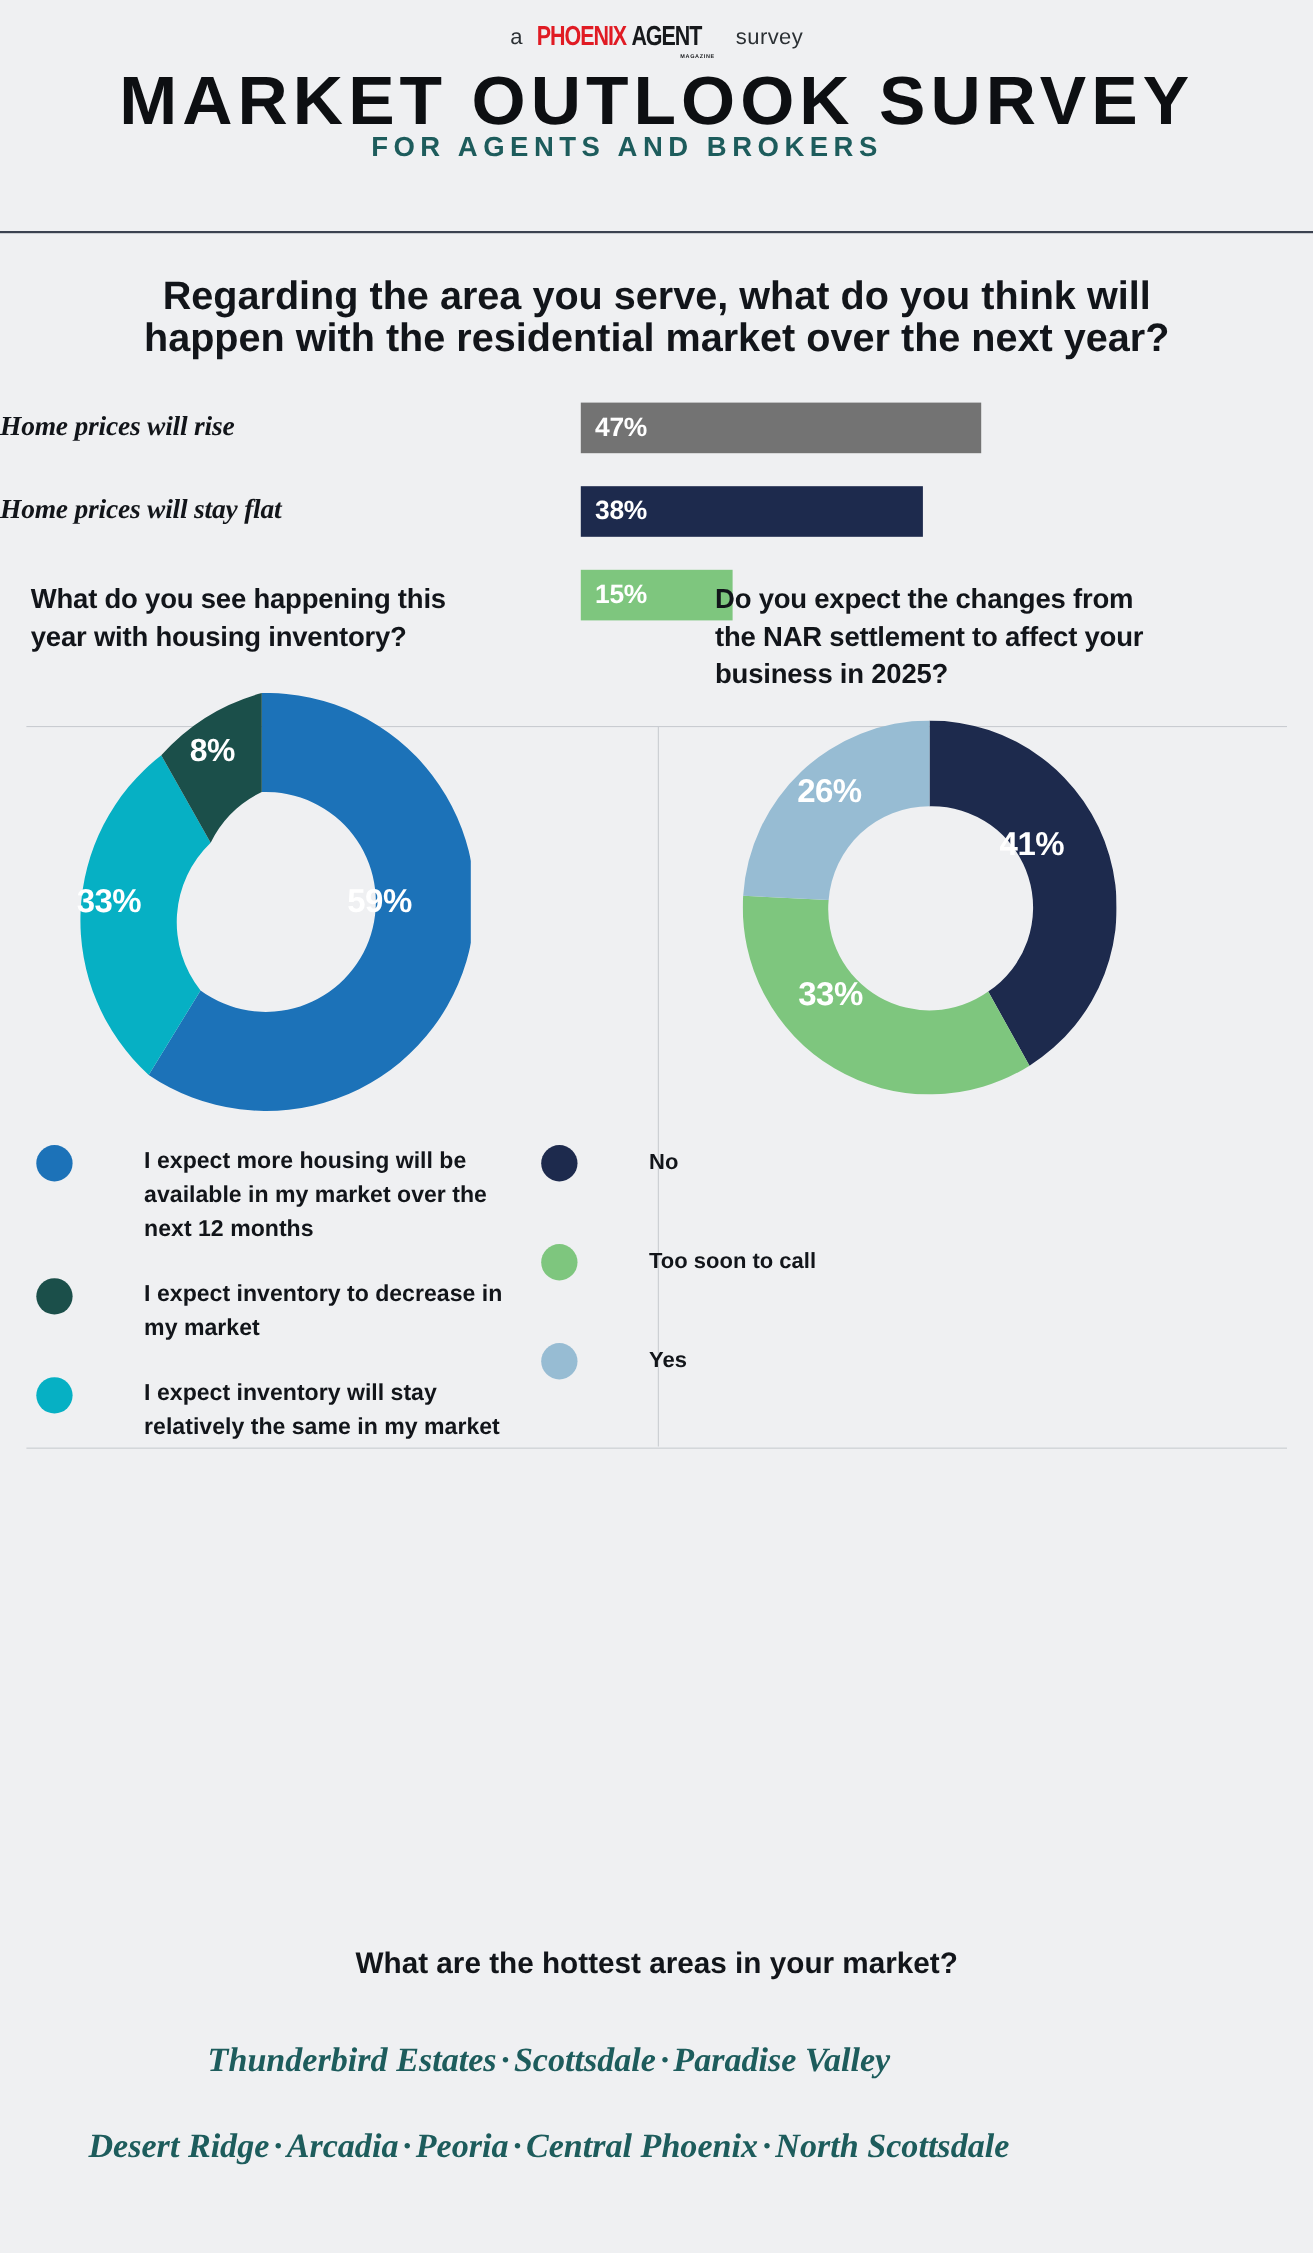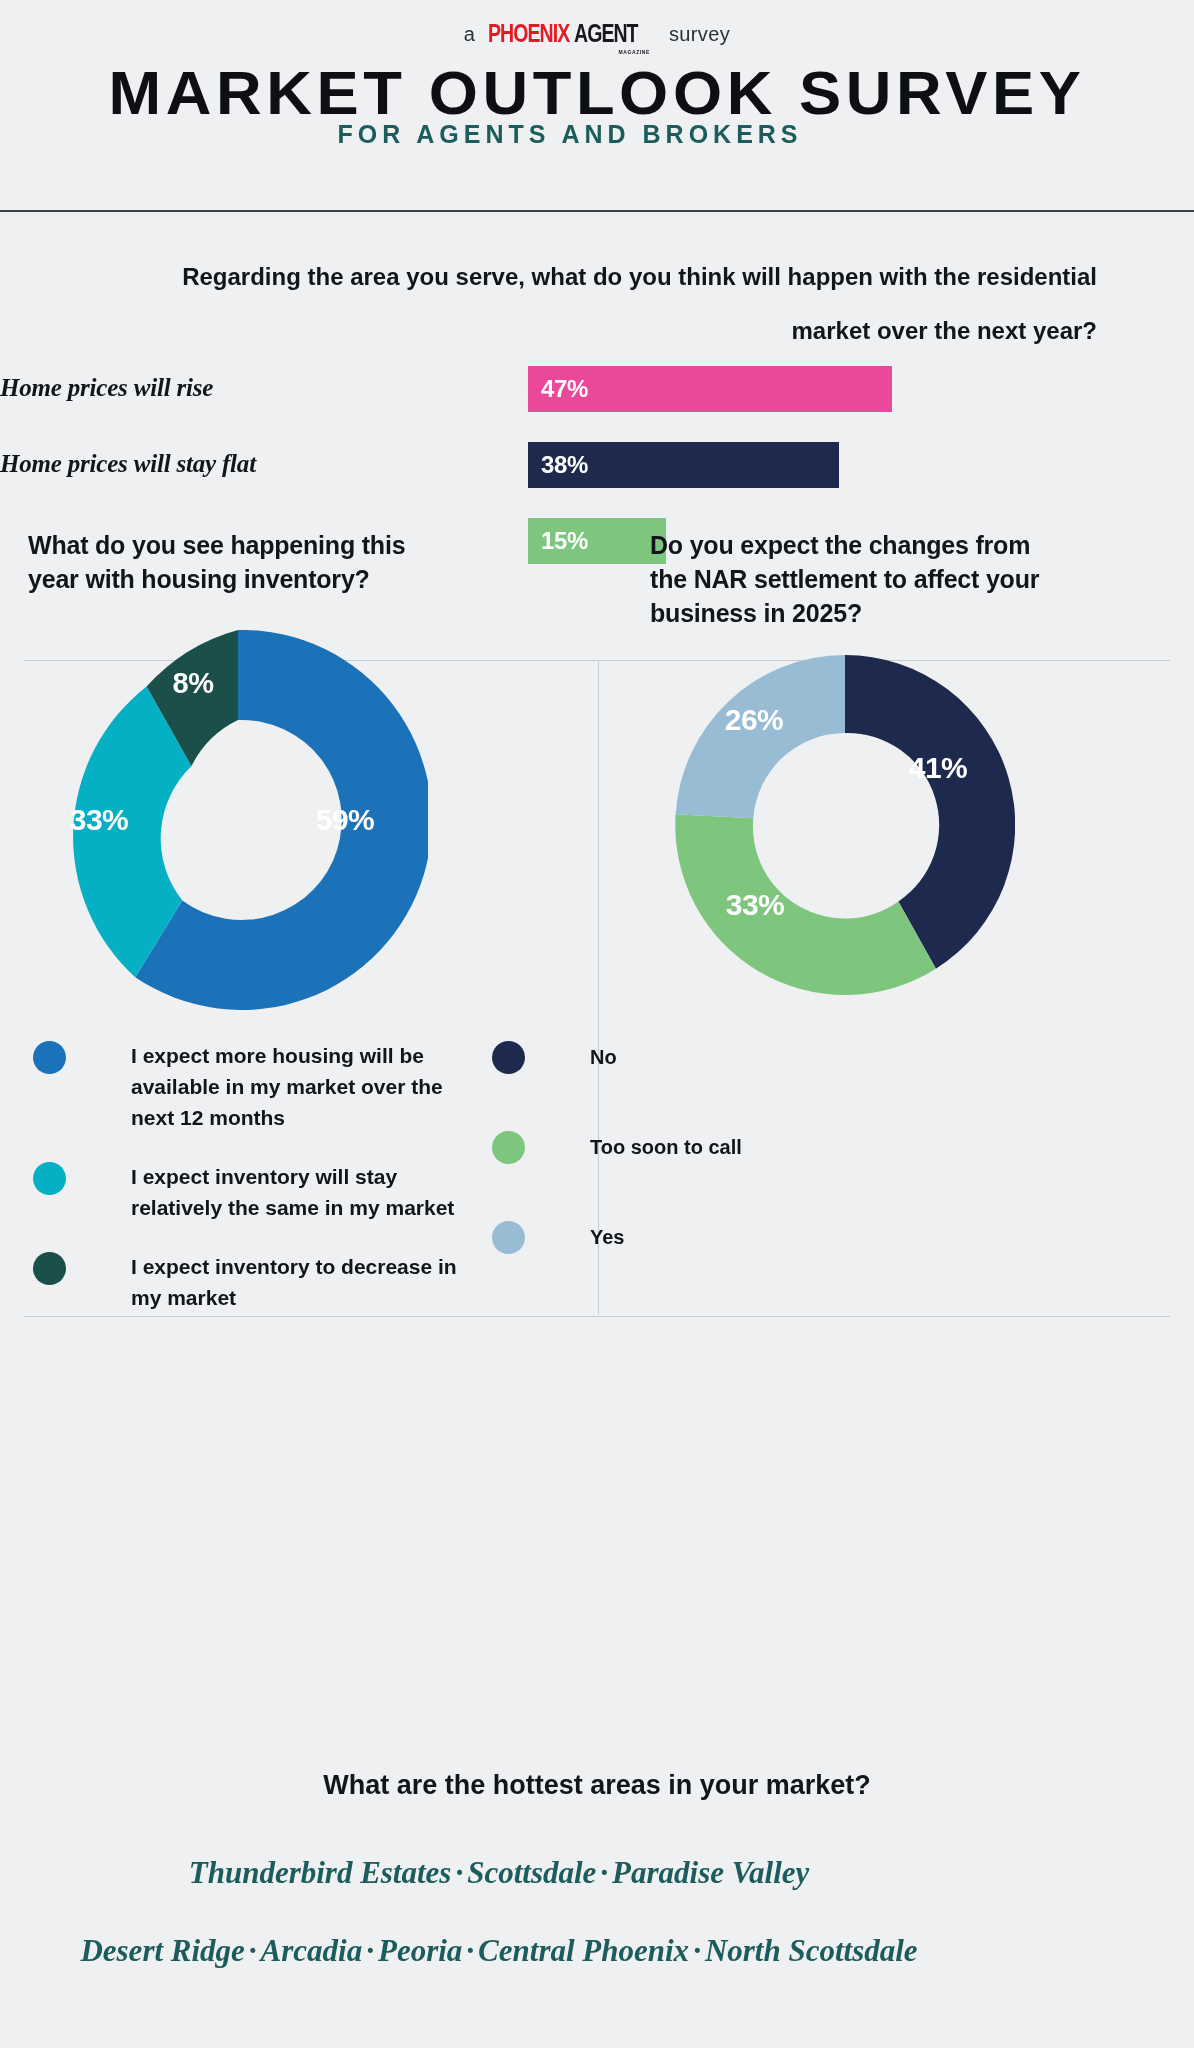--- a/index.html
+++ b/index.html
@@ -104,25 +104,25 @@
   .rule-vert {
     position: absolute;
     width: 1px;
     background: #c9ccd1;
   }
 
   
   .q1-title {
     position: absolute;
     top: 250px; left: 97px; width: 1000px;
-    text-align: right;
-    font-family: "Liberation Sans Narrow", "Liberation Sans", sans-serif;
-    font-weight: 700;
-    font-size: 24px;
-    line-height: 54px;
+    text-align: center;
+    font-family: "Liberation Sans Narrow", "Liberation Sans", sans-serif;
+    font-weight: 700;
+    font-size: 36px;
+    line-height: 38px;
     color: #12151a;
   }
 
   .bars { position: absolute; top: 366px; left: 0; width: 1194px; }
   .bar-row {
     position: relative;
     height: 46px;
     margin-bottom: 30px;
   }
   .bar-label {
@@ -243,21 +243,21 @@
 <div class="sub-title">FOR AGENTS AND BROKERS</div>
 
 <div class="rule-dark" style="top:210px;"></div>
 
 <div class="q1-title">Regarding the area you serve, what do you think will happen with the residential market over the next year?</div>
 
 <div class="bars">
   <div class="bar-row">
     <div class="bar-label">Home prices will rise</div>
     <div class="bar-track">
-      <div class="bar-fill" style="width:364px;background:#ec4899;">
+      <div class="bar-fill" style="width:364px;background:#737373;">
         <span class="bar-value">47%</span>
       </div>
     </div>
   </div>
   <div class="bar-row">
     <div class="bar-label">Home prices will stay flat</div>
     <div class="bar-track">
       <div class="bar-fill" style="width:311px;background:#1d2a4d;">
         <span class="bar-value">38%</span>
       </div>
@@ -291,26 +291,26 @@
   <div class="donut-label" style="left:51px;top:190px;">33%</div>
   <div class="donut-label" style="left:145px;top:53px;font-size:29px;">8%</div>
 </div>
 
 <div class="legend legend-left" style="top:1040px;left:33px;width:520px;">
   <div class="legend-row">
     <div class="legend-dot" style="background:#1c72b8;"></div>
     <div class="legend-text" style="max-width:345px;">I expect more housing will be available in my market over the next 12 months</div>
   </div>
   <div class="legend-row">
+    <div class="legend-dot" style="background:#1b4f4a;"></div>
+    <div class="legend-text" style="max-width:330px;">I expect inventory to decrease in my market</div>
+  </div>
+  <div class="legend-row">
     <div class="legend-dot" style="background:#06b0c4;"></div>
     <div class="legend-text" style="max-width:360px;">I expect inventory will stay relatively the same in my market</div>
-  </div>
-  <div class="legend-row">
-    <div class="legend-dot" style="background:#1b4f4a;"></div>
-    <div class="legend-text" style="max-width:330px;">I expect inventory to decrease in my market</div>
   </div>
 </div>
 
 <div class="panel-head" style="top:528px;left:650px;width:400px;">Do you expect the changes from the NAR settlement to affect your business in 2025?</div>
 
 <div class="donut-wrap" style="top:655px;left:675px;width:340px;height:340px;">
   <svg width="340" height="340" viewBox="0 0 340 340">
 
     <path d="M 170 0 A 170 170 0 0 1 260.9 313.8 L 223.4 246.4 A 92 92 0 0 0 170 78 Z" fill="#1d2a4d"></path>
 

